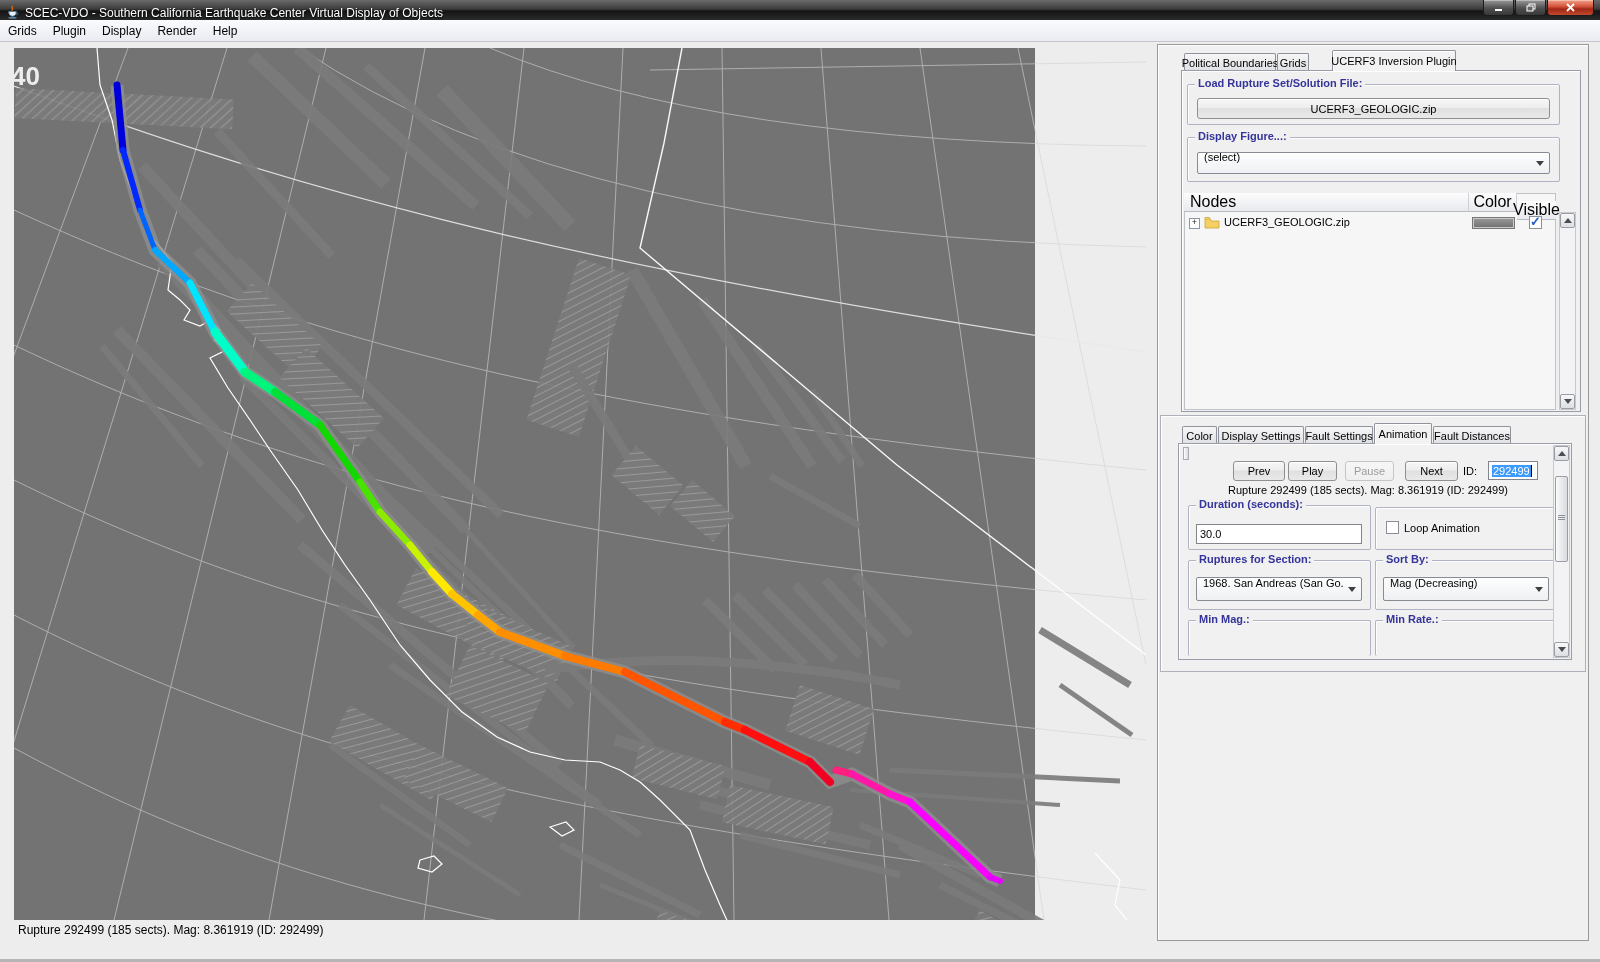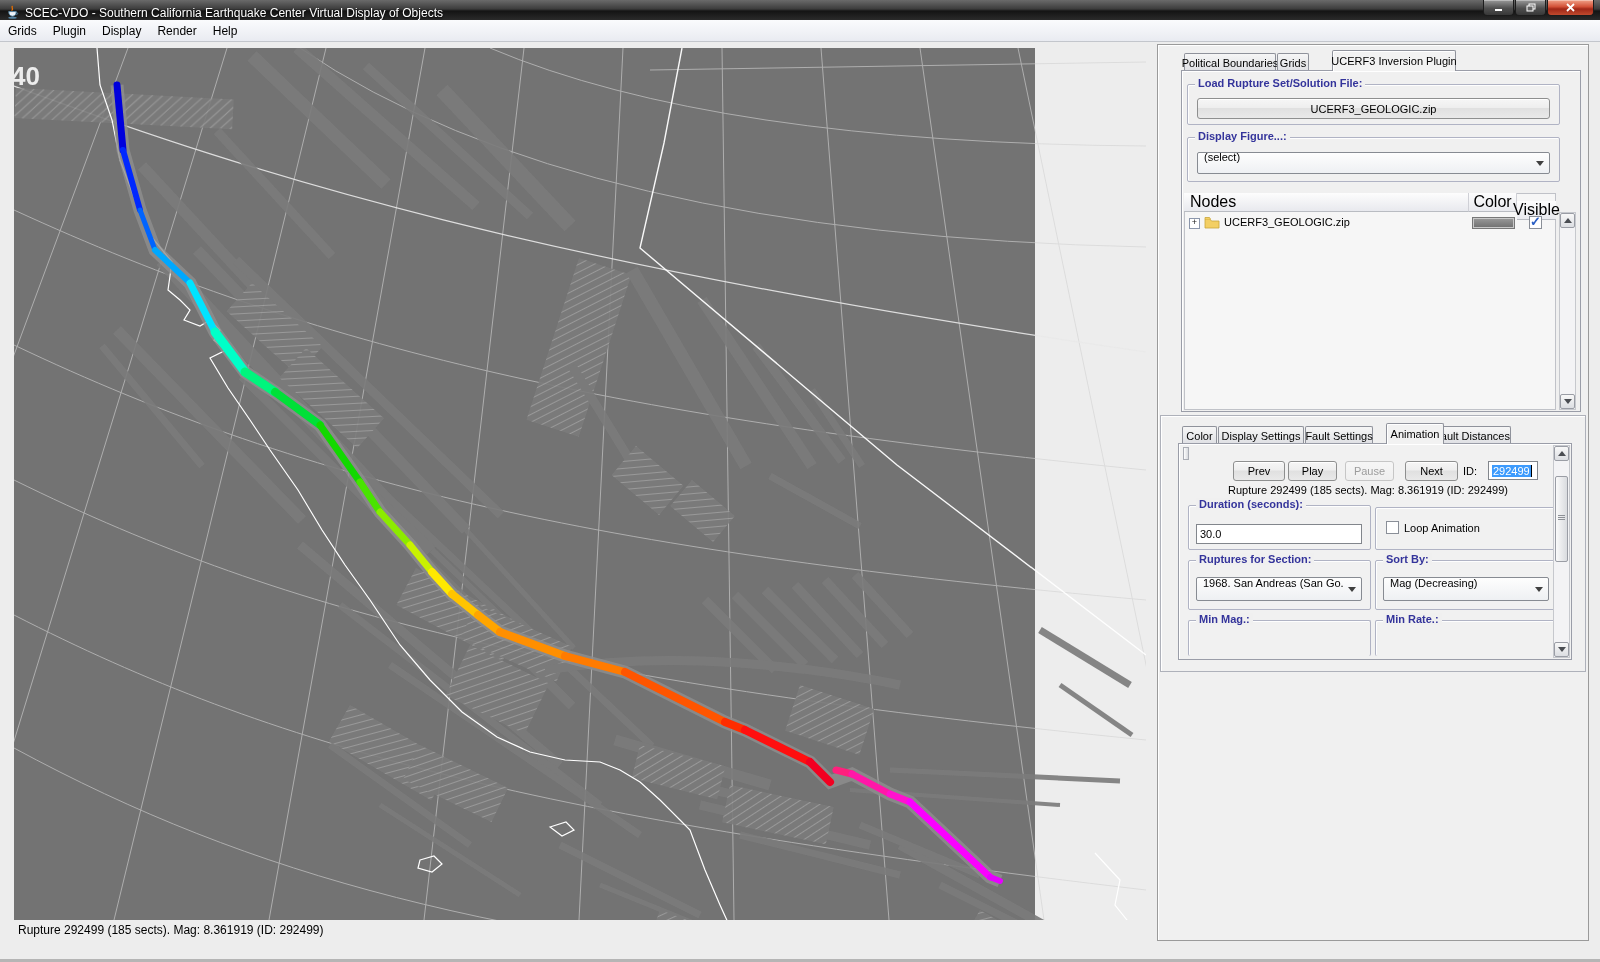--- a/index.html
+++ b/index.html
@@ -344,21 +344,21 @@
   <div class="sb-btn" style="left:0px;top:181px;">
       <div class="tri-down"></div>
     </div>
 </div>
 
 <div class="pane-box" style="left:1160px;top:415px;width:426px;height:257px;border-color:#aeb1ba;"></div>
 
 <div class="tab" style="left:1182px;top:426px;width:35px;">Color</div>
 <div class="tab" style="left:1218px;top:426px;width:86px;">Display Settings</div>
 <div class="tab" style="left:1305px;top:426px;width:68px;">Fault Settings</div>
-<div class="tab selected" style="left:1374px;top:423px;width:58px;margin-left:12px;">Animation</div>
+<div class="tab selected" style="left:1374px;top:423px;width:58px;">Animation</div>
 <div class="tab" style="left:1433px;top:426px;width:78px;">Fault Distances</div>
 
 <div class="pane-box" style="left:1178px;top:443px;width:394px;height:217px;background:#f1f1f1;"></div>
 <div class="grip-vert" style="left:1183px;top:447px;"></div>
 
 <div class="w7btn" style="left:1233px;top:461px;width:52px;height:20px;">Prev</div>
 <div class="w7btn" style="left:1288px;top:461px;width:49px;height:20px;">Play</div>
 <div class="w7btn disabled" style="left:1345px;top:461px;width:49px;height:20px;">Pause</div>
 <div class="w7btn" style="left:1405px;top:461px;width:53px;height:20px;">Next</div>
 <span class="label11" style="left:1463px;top:465px;">ID:</span>

